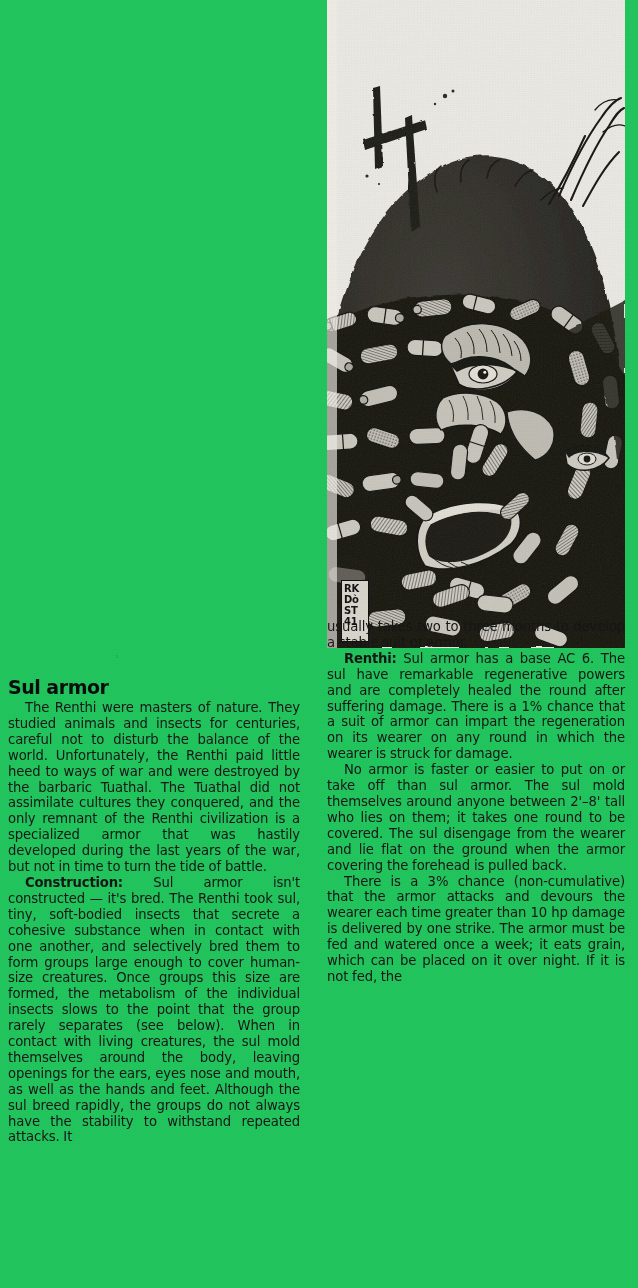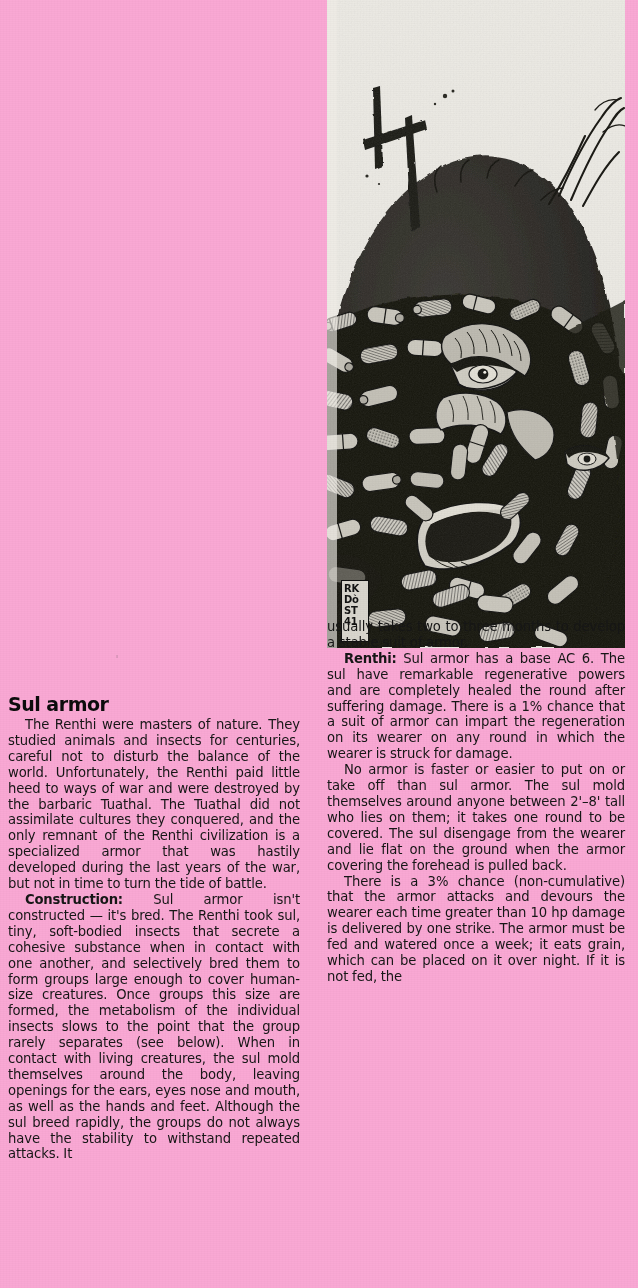--- a/index.html
+++ b/index.html
@@ -15,21 +15,21 @@
     overflow: hidden;
     font-family: "Liberation Sans", sans-serif;
     color: #1a1a1a;
     -webkit-font-smoothing: antialiased;
   }
 
   
   #page {
     position: absolute;
     inset: 0;
-    background: #f9a8d4;
+    background: #22c55e;
   }
 
   
   .illustration {
     position: absolute;
     left: 327px;
     top: 0px;
     width: 298px;
     height: 648px;
     overflow: hidden;
@@ -98,21 +98,21 @@
     text-align: justify;
     color: #3a3a3a;
     white-space: nowrap;
   }
 
   h2.heading {
     font-family: "DejaVu Sans", sans-serif;
     font-size: 19px;
     line-height: 22px;
     font-weight: 700;
-    margin: 24px 0 2px 0;
+    margin: 7px 0 2px 0;
     letter-spacing: -0.45px;
     color: #0d0d0d;
     text-align: left;
   }
 
   p.para {
     margin: 0;
     text-indent: 17px;
   }
   p.para.no-indent { text-indent: 0; }

